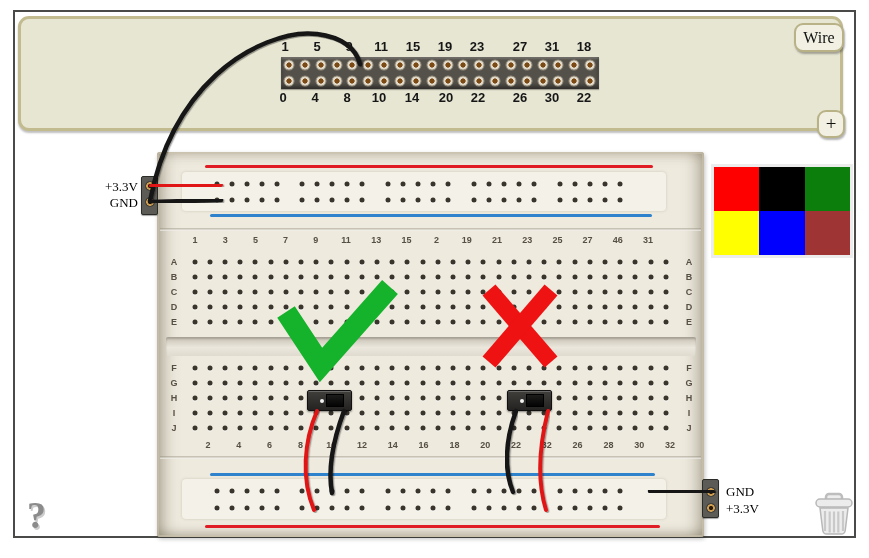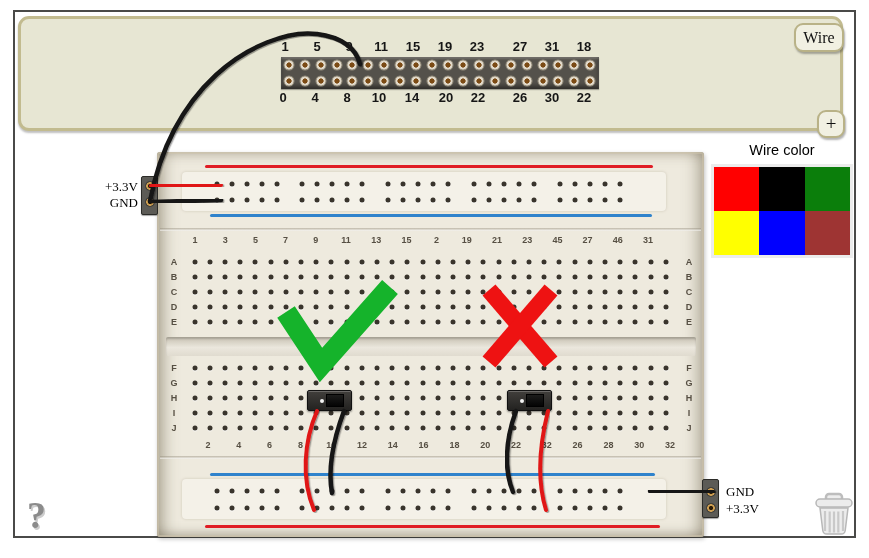--- a/index.html
+++ b/index.html
@@ -576,21 +576,21 @@
       <div class="blabel" style="left: 255.4px; top: 240px;">5</div>
       <div class="blabel" style="left: 285.6px; top: 240px;">7</div>
       <div class="blabel" style="left: 315.8px; top: 240px;">9</div>
       <div class="blabel" style="left: 346px; top: 240px;">11</div>
       <div class="blabel" style="left: 376.2px; top: 240px;">13</div>
       <div class="blabel" style="left: 406.4px; top: 240px;">15</div>
       <div class="blabel" style="left: 436.6px; top: 240px;">2</div>
       <div class="blabel" style="left: 466.8px; top: 240px;">19</div>
       <div class="blabel" style="left: 497px; top: 240px;">21</div>
       <div class="blabel" style="left: 527.2px; top: 240px;">23</div>
-      <div class="blabel" style="left: 557.4px; top: 240px;">45</div>
+      <div class="blabel" style="left: 557.4px; top: 240px;">25</div>
       <div class="blabel" style="left: 587.6px; top: 240px;">27</div>
       <div class="blabel" style="left: 617.8px; top: 240px;">46</div>
       <div class="blabel" style="left: 648px; top: 240px;">31</div>
       <div class="blabel" style="left: 208px; top: 445px;">2</div>
       <div class="blabel" style="left: 238.8px; top: 445px;">4</div>
       <div class="blabel" style="left: 269.6px; top: 445px;">6</div>
       <div class="blabel" style="left: 300.4px; top: 445px;">8</div>
       <div class="blabel" style="left: 331.2px; top: 445px;">10</div>
       <div class="blabel" style="left: 362px; top: 445px;">12</div>
       <div class="blabel" style="left: 392.8px; top: 445px;">14</div>
@@ -630,21 +630,20 @@
   <div class="cpin" style="left:150px;top:202px;"></div>
   <div class="seriflabel ra" style="right:731px;top:180px;width:60px;">+3.3V</div>
   <div class="seriflabel ra" style="right:731px;top:196px;width:60px;">GND</div>
 
   <div class="conn" style="left:702px;top:479px;"></div>
   <div class="cpin" style="left:711px;top:492px;"></div>
   <div class="cpin" style="left:711px;top:508px;"></div>
   <div class="seriflabel" style="left:726px;top:485px;">GND</div>
   <div class="seriflabel" style="left:726px;top:502px;">+3.3V</div>
 
-  <div class="palette-title">Wire color</div>
   <div class="palette" id="palette">
       <div class="swatch" style="background: rgb(255, 0, 0);"></div>
       <div class="swatch" style="background: rgb(0, 0, 0);"></div>
       <div class="swatch" style="background: rgb(11, 126, 11);"></div>
       <div class="swatch" style="background: rgb(255, 255, 0);"></div>
       <div class="swatch" style="background: rgb(0, 0, 255);"></div>
       <div class="swatch" style="background: rgb(158, 52, 51);"></div>
     </div>
 
   <div class="switch" style="left:307px;top:390px;">

